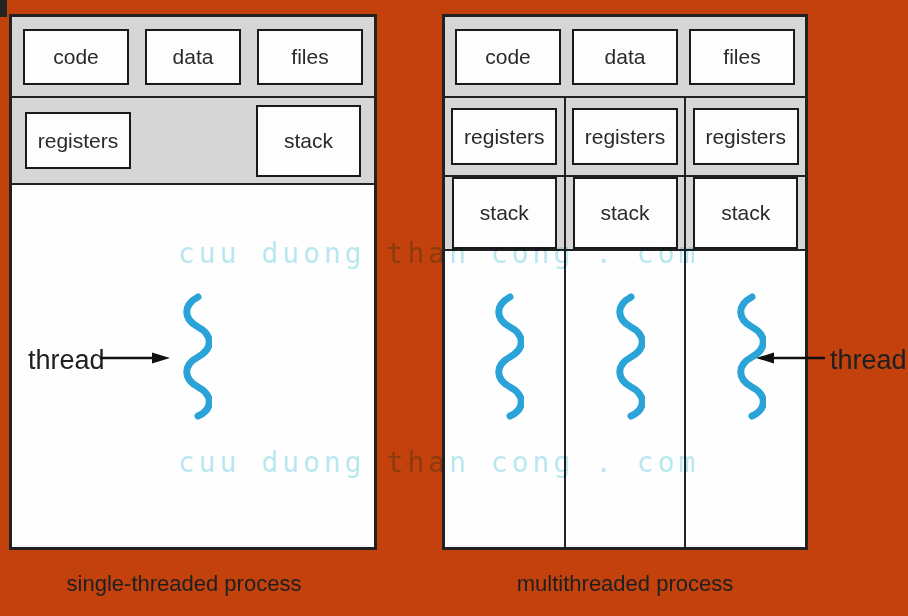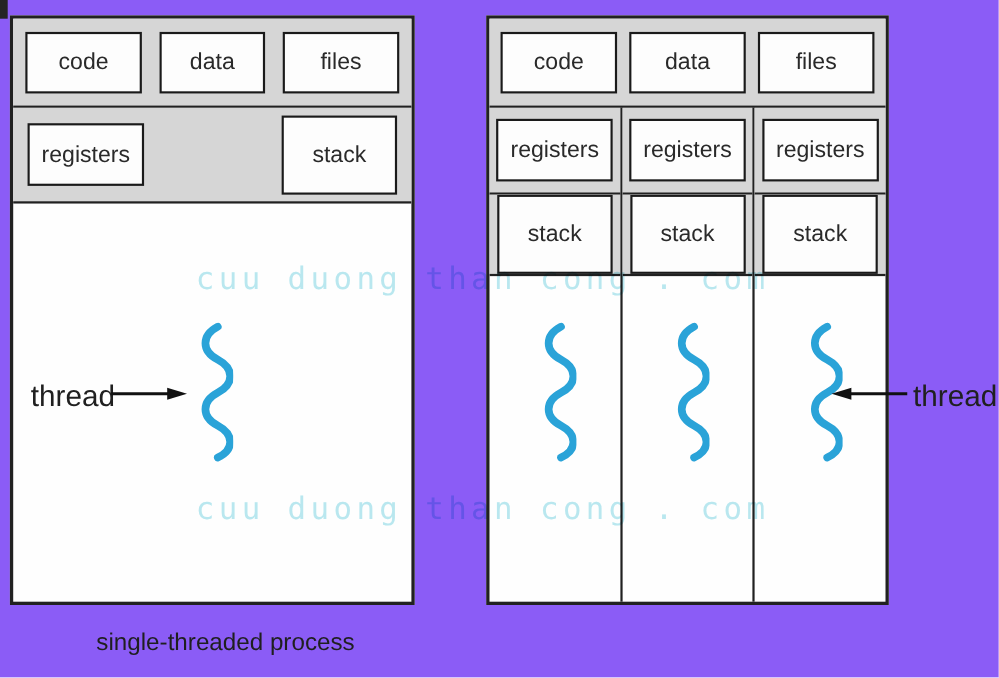--- a/index.html
+++ b/index.html
@@ -1,17 +1,17 @@
 <!DOCTYPE html>
 <html><head>
 <meta charset="utf-8">
 <style>
   html, body { margin:0; padding:0; background:#ffffff; }
   .stage {
-    position:relative; width:908px; height:616px; background:#8b5cf6;
+    position:relative; width:908px; height:616px; background:#c2410c;
     font-family:"Liberation Sans", sans-serif; color:#262626; overflow:hidden;
   }
   .corner-mark { position:absolute; left:0; top:0; width:7px; height:17px; background:#242424; }
 
   .proc-box { position:absolute; box-sizing:border-box; border:3px solid #212121; background:#fefefe; }
   .box-left  { left:9px;   top:14px; width:368px; height:536px; }
   .box-right { left:442px; top:14px; width:366px; height:536px; }
 
   .gray-row {
     box-sizing:border-box; background:#d6d6d6; border-bottom:2px solid #212121;
@@ -45,21 +45,21 @@
 
   .thread-label { position:absolute; font-size:27px; color:#202020; }
   .lbl-left  { left:28px;  top:345px; }
   .lbl-right { left:830px; top:345px; }
   .arrow { position:absolute; z-index:6; }
   .arrow-left-side  { left:101px; top:350px; }
   .arrow-right-side { left:755px; top:350px; }
   .squig-single { position:absolute; left:172px; top:292px; }
 
   .caption { position:absolute; top:571px; text-align:center; font-size:22px; color:#1f1f1f; }
-  .cap-left  { left:21px;   width:368px; }
+  .cap-left  { left:0;   width:368px; }
   .cap-right { left:442px; width:366px; }
 
   .wm {
     position:absolute; left:178px; z-index:5; white-space:nowrap;
     font-family:"DejaVu Sans Mono", monospace; font-size:28px; letter-spacing:4px;
     color:#a9e3ec; mix-blend-mode:multiply; opacity:0.8;
   }
   .wm-1 { top:237px; }
   .wm-2 { top:446px; }
 </style>
@@ -176,14 +176,15 @@
   <svg class="arrow arrow-right-side" width="70" height="16" viewBox="0 0 70 16">
     <line x1="17" y1="8" x2="70" y2="8" stroke="#111" stroke-width="2.6"></line>
     <polygon points="19,2.5 1,8 19,13.5" fill="#111"></polygon>
   </svg>
   <span class="thread-label lbl-right">thread</span>
 
   <div class="wm wm-1">cuu duong than cong . com</div>
   <div class="wm wm-2">cuu duong than cong . com</div>
 
   <div class="caption cap-left">single-threaded process</div>
+  <div class="caption cap-right">multithreaded process</div>
 
 </div>
 
 </body></html>

